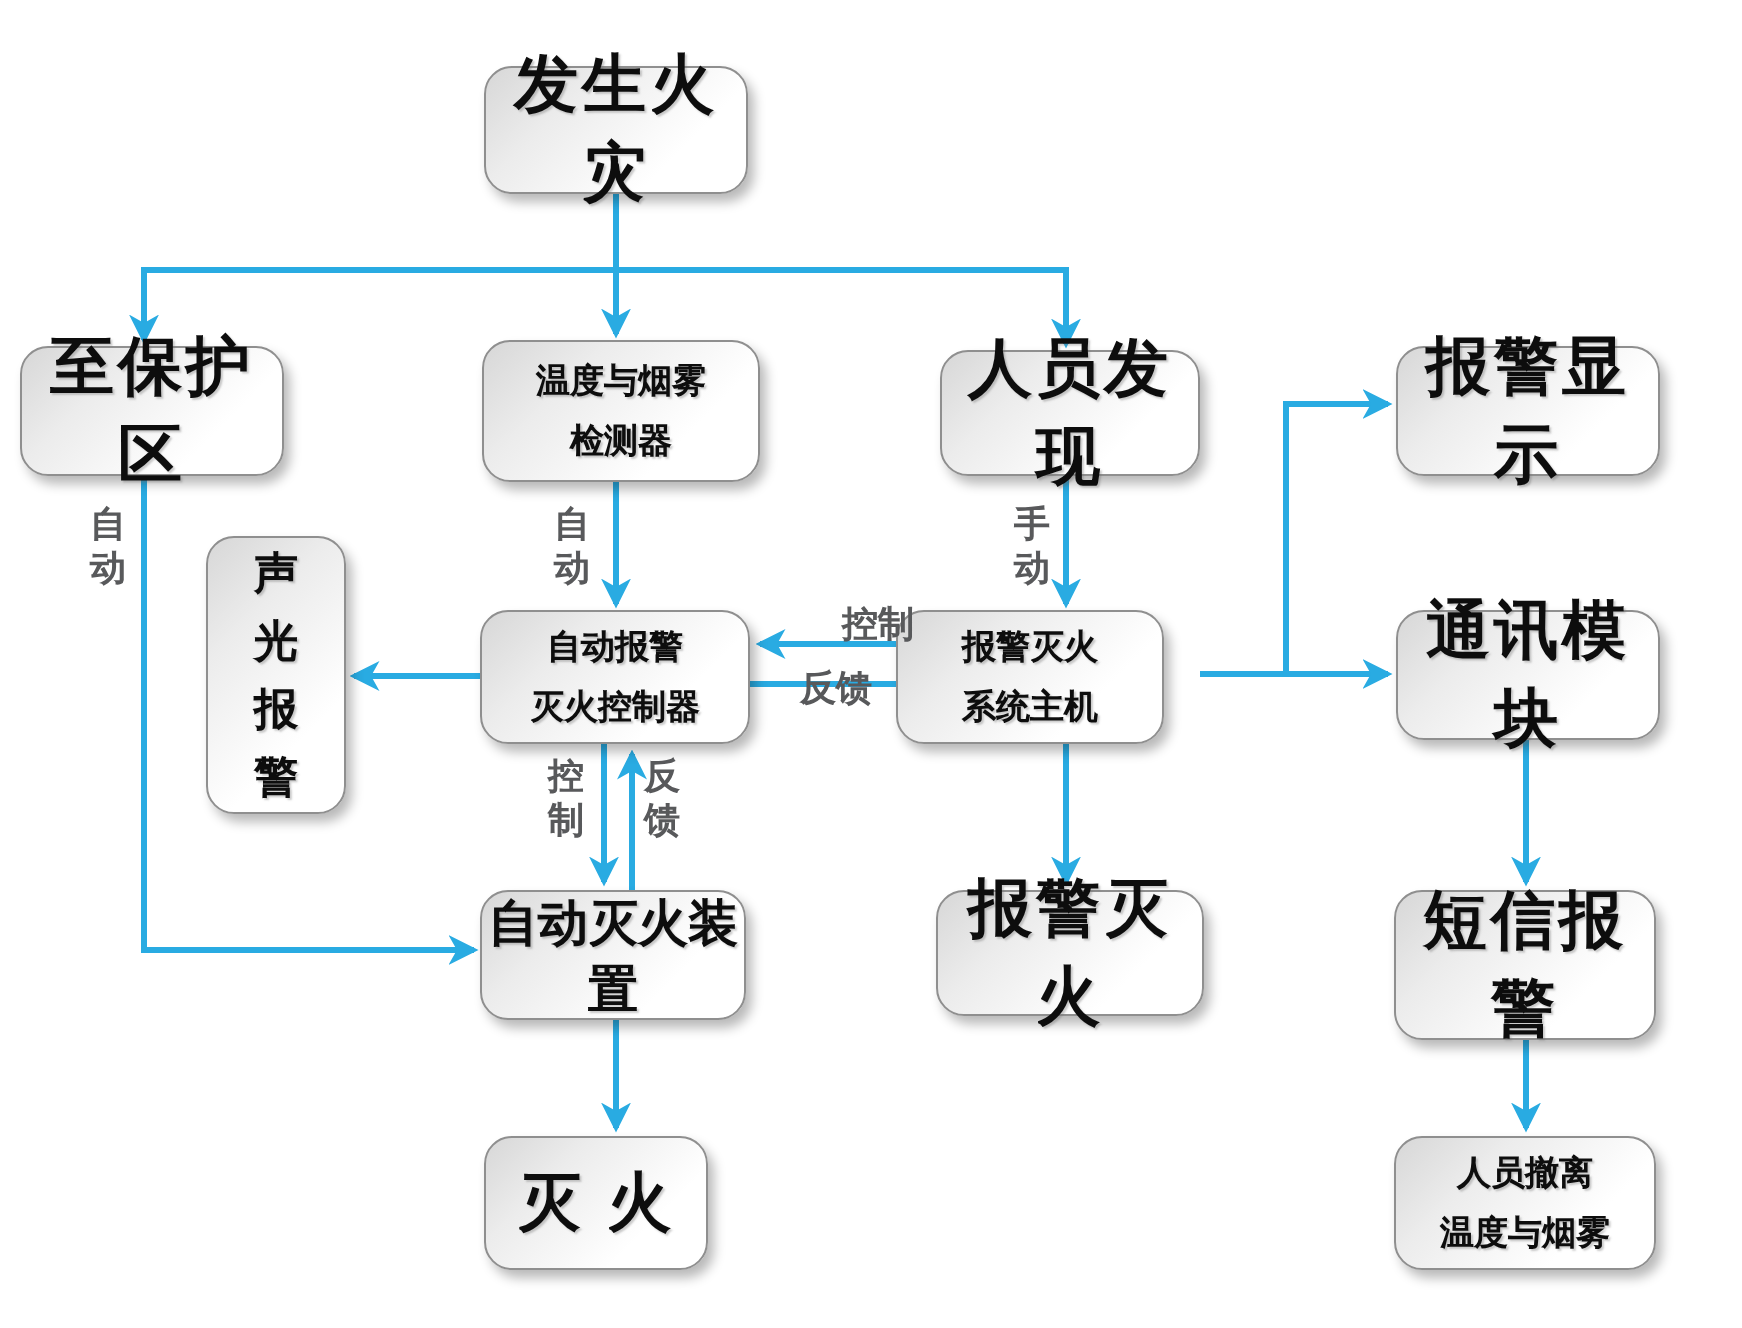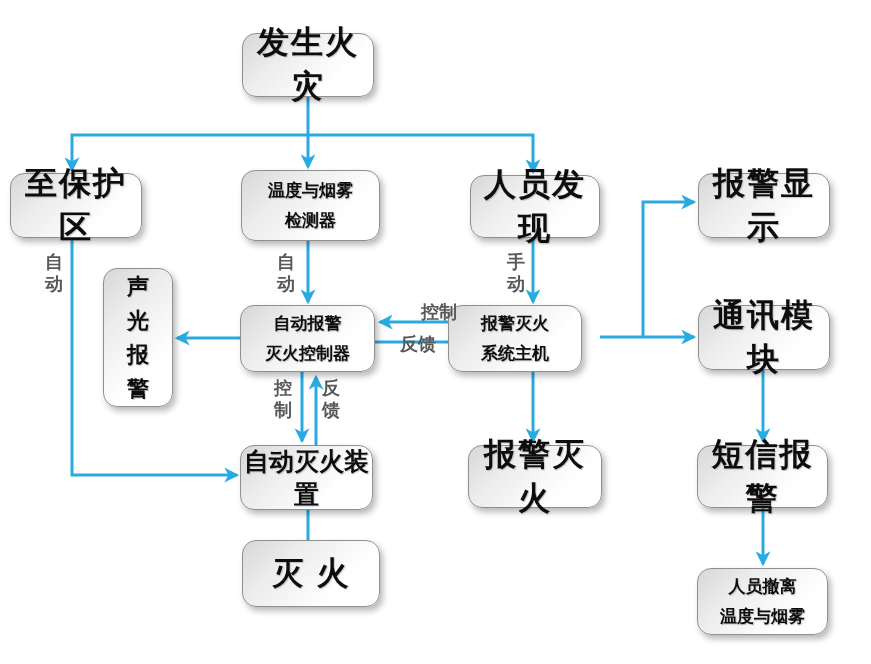--- a/index.html
+++ b/index.html
@@ -103,23 +103,23 @@
 
   <div class="node two-line" style="left:448px;top:305px;width:134px;height:67px">报警灭火
 系统主机</div>
 
   <div class="node" style="left:698px;top:305px;width:132px;height:65px">通讯模块</div>
 
   <div class="node tight" style="left:240px;top:445px;width:133px;height:65px">自动灭火装置</div>
 
   <div class="node" style="left:468px;top:445px;width:134px;height:63px">报警灭火</div>
 
-  <div class="node" style="left:697px;top:445px;width:131px;height:63px">短信报警</div>
+  <div class="node" style="left:697px;top:445px;width:131px;height:75px">短信报警</div>
 
-  <div class="node" style="left:242px;top:540px;width:138px;height:67px">灭 火</div>
+  <div class="node" style="left:242px;top:568px;width:112px;height:67px">灭 火</div>
 
   <div class="node two-line" style="left:697px;top:568px;width:131px;height:67px">人员撤离
 温度与烟雾</div>
 
   <div class="elabel" style="left:39px;top:251px;width:30px">自
 动</div>
 
   <div class="elabel" style="left:271px;top:251px;width:30px">自
 动</div>
 

